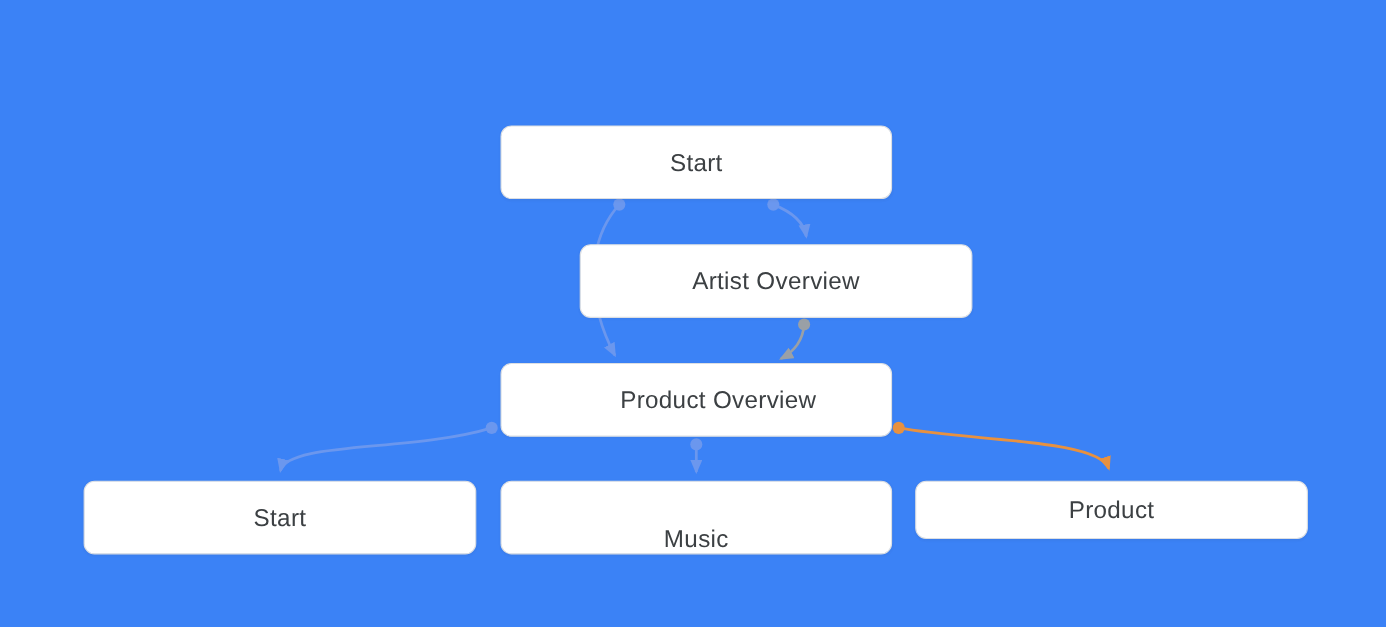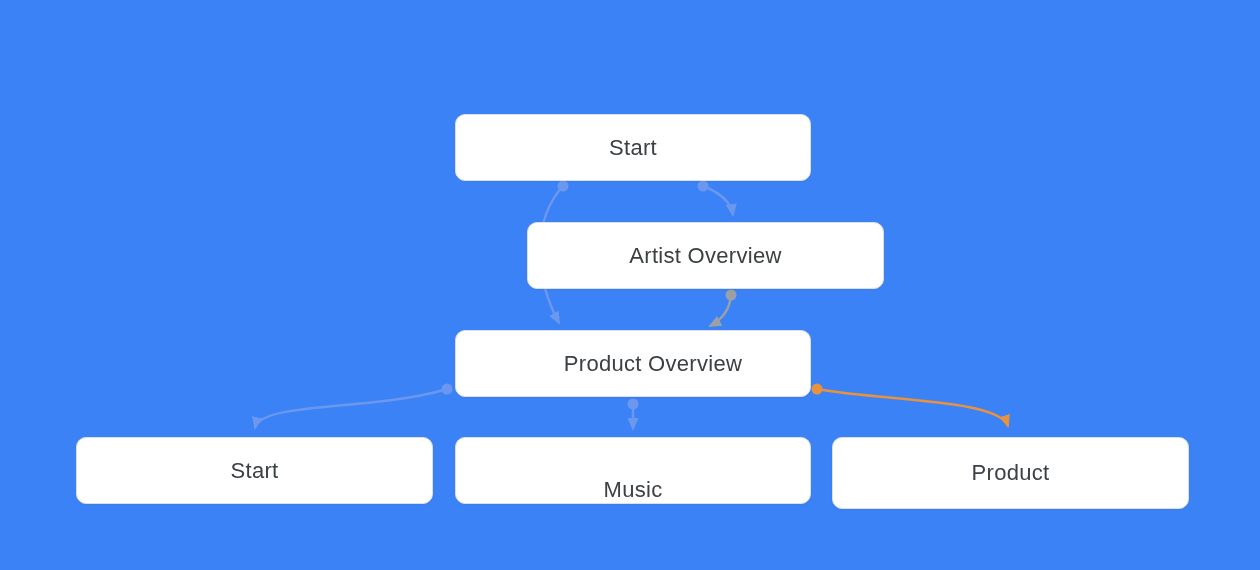--- a/index.html
+++ b/index.html
@@ -105,17 +105,17 @@
   </div>
 
   <div class="node" style="left:76px; top:437px; width:357px; height:67px;">
     <span class="node-label">Start</span>
   </div>
 
   <div class="node" style="left:455px; top:437px; width:356px; height:67px;align-items:flex-end;">
     <span class="node-label">Music</span>
   </div>
 
-  <div class="node" style="left:832px; top:437px; width:357px; height:72px;">
+  <div class="node" style="left:832px; top:437px; width:357px; height:53px;">
     <span class="node-label">Product</span>
   </div>
 
 </div>
 
 </body></html>

